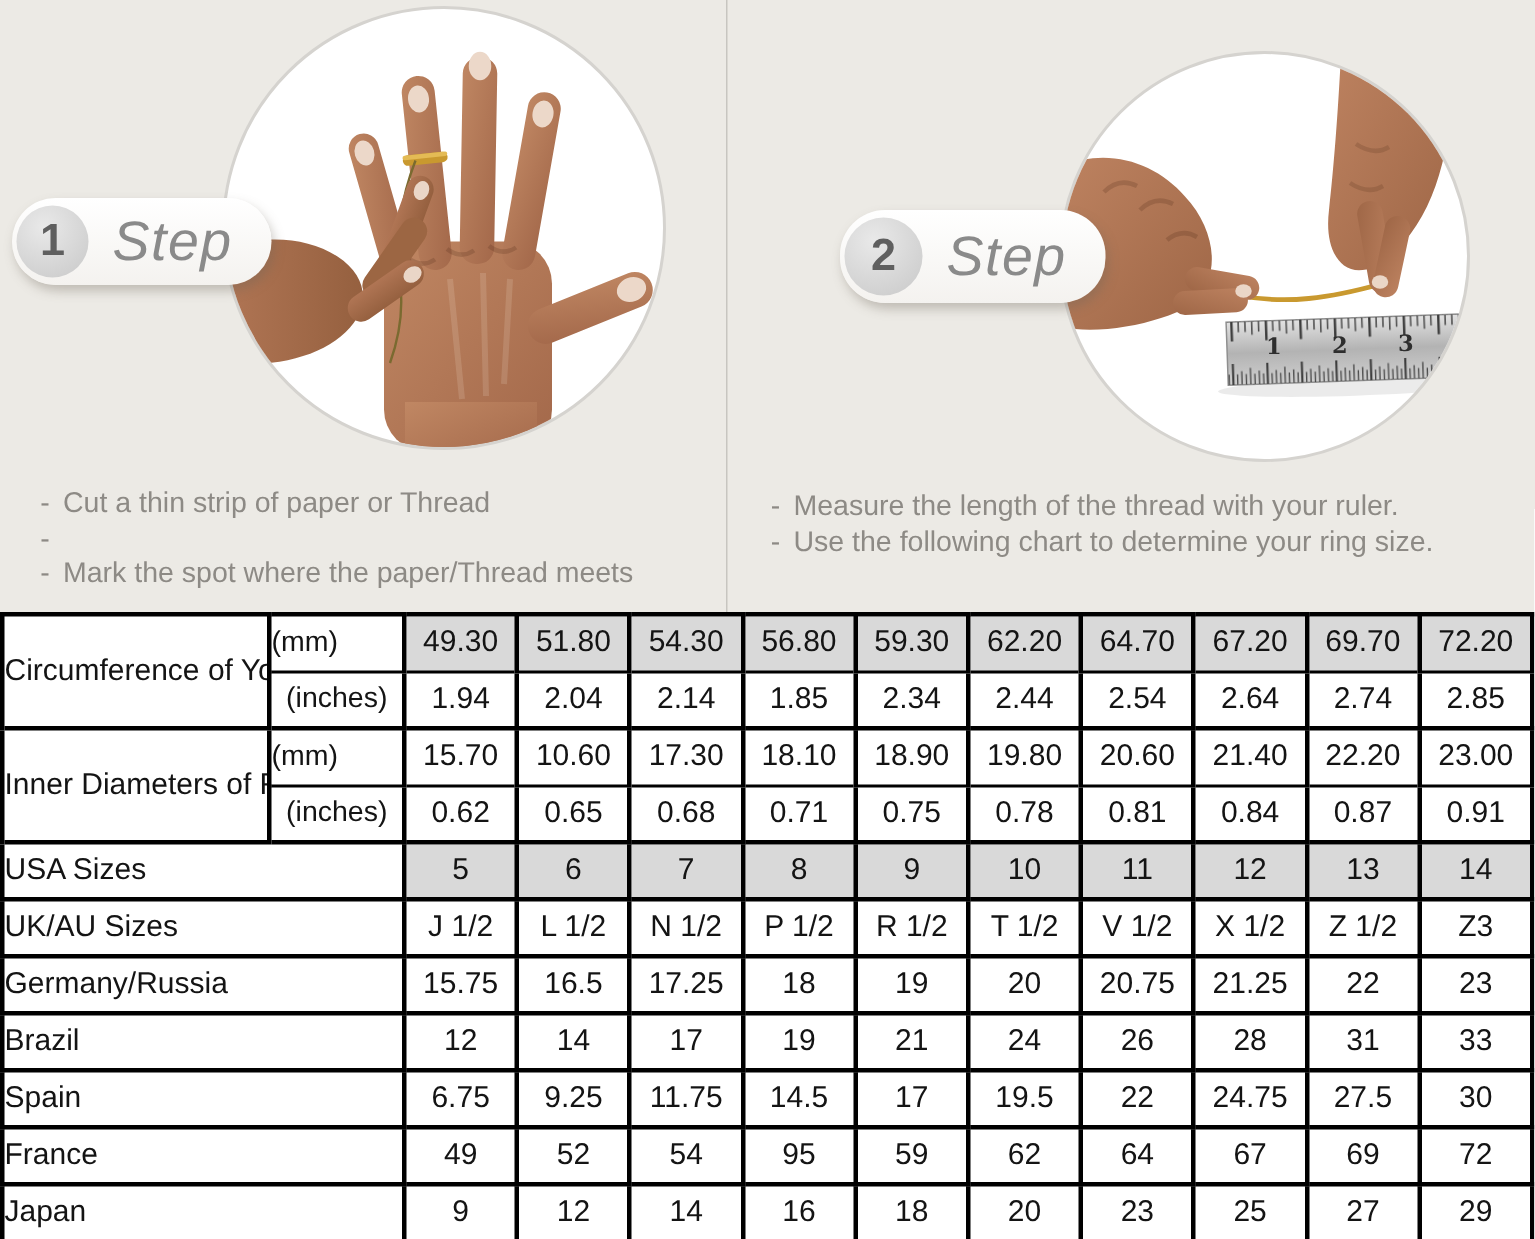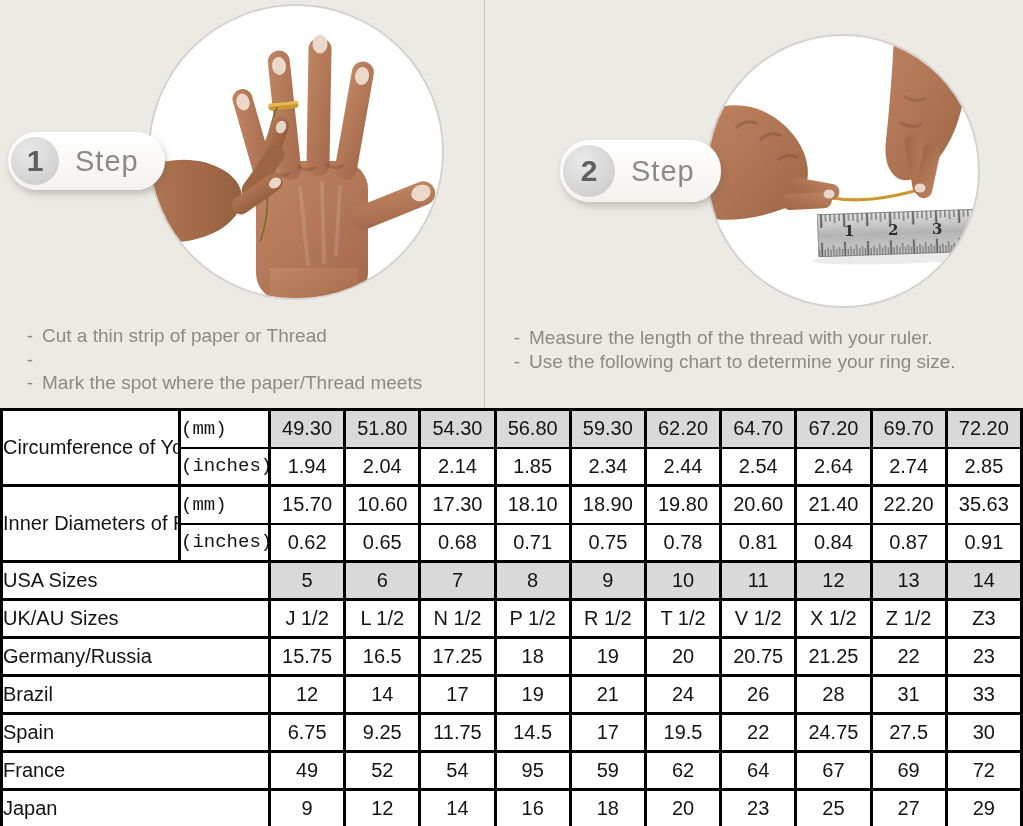--- a/index.html
+++ b/index.html
@@ -27,21 +27,21 @@
   }
   .badge-1{left:8px;   top:132px; height:52px;}
   .badge-2{left:560px; top:140px; height:56px;}
   .step-num{
     width:48px; height:48px; border-radius:50%;
     background:radial-gradient(circle at 38% 30%, #e9e9e9, #c8c8c8);
     display:flex; align-items:center; justify-content:center;
     font-size:30px; font-weight:bold; color:#5f5f5f;
   }
   .badge-2 .step-num{width:52px;height:52px;}
-  .step-label{font-size:29px; color:var(--step_text,#8a8a8a); letter-spacing:1px;}
+  .step-label{font-size:37px; color:var(--step_text,#8a8a8a); letter-spacing:1px;font-style:italic;}
 
   
   .instructions{position:absolute; list-style:none; margin:0; padding:0;
     color:var(--instruction_text,#8d8a85); font-size:19px; line-height:23.5px;}
   .instructions-1{left:18px;  top:324px; width:470px;}
   .instructions-2{left:505px; top:326px; width:515px;}
   .instructions li{display:flex;}
   .instructions .bullet{width:24px; flex:0 0 24px; text-align:center;}
 
   
@@ -49,21 +49,21 @@
     position:absolute; left:0; top:408px; width:1023px; height:418px;
     border-collapse:collapse; background:#fff; table-layout:fixed;
     border:3px solid #000; font-size:20px; color:#141414;
   }
   .size-table tr{height:38px;}
   .size-table td{border:3px solid #000; padding:0; overflow:hidden; white-space:nowrap;}
   .size-table tr.thin-below td{border-bottom-width:2px;}
   .size-table tr.thin-above td{border-top-width:2px;text-align:center;}
   .label-cell{text-align:left; padding-left:8px;}
   .group-label{text-align:center; padding-left:0; line-height:1.55;}
-  .sublabel-cell{text-align:left; padding-left:6px; font-size:19px;font-family:Liberation Mono, monospace;}
+  .sublabel-cell{text-align:left; padding-left:6px; font-size:19px;}
   .value-cell{text-align:center;}
   .shaded{background:var(--shaded_cell,#D9D9D9);}
 </style>
 </head>
 <body>
 
 <div class="screen">
 
   <div class="divider"></div>
 
@@ -255,21 +255,21 @@
           <td class="sublabel-cell">(mm)</td>
           <td class="value-cell">15.70</td>
           <td class="value-cell">10.60</td>
           <td class="value-cell">17.30</td>
           <td class="value-cell">18.10</td>
           <td class="value-cell">18.90</td>
           <td class="value-cell">19.80</td>
           <td class="value-cell">20.60</td>
           <td class="value-cell">21.40</td>
           <td class="value-cell">22.20</td>
-          <td class="value-cell">35.63</td>
+          <td class="value-cell">23.00</td>
         </tr>
         <tr class="thin-above">
           <td class="sublabel-cell">(inches)</td>
           <td class="value-cell">0.62</td>
           <td class="value-cell">0.65</td>
           <td class="value-cell">0.68</td>
           <td class="value-cell">0.71</td>
           <td class="value-cell">0.75</td>
           <td class="value-cell">0.78</td>
           <td class="value-cell">0.81</td>

